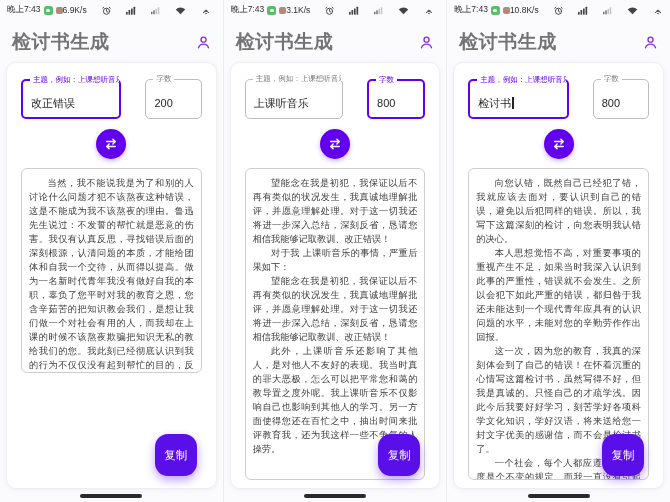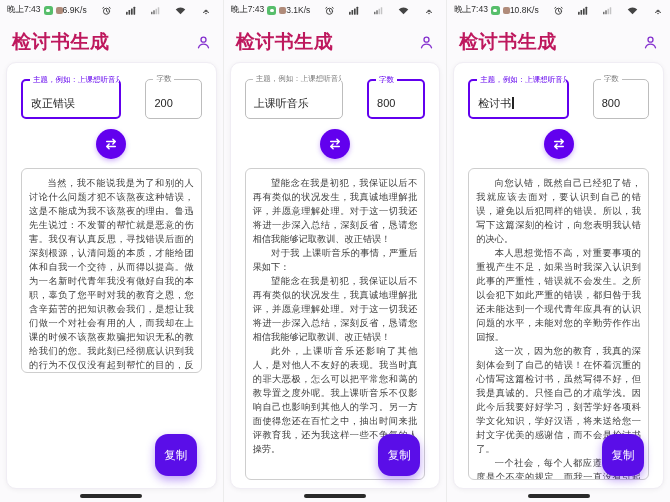--- a/index.html
+++ b/index.html
@@ -14,21 +14,21 @@
     height:17px; padding:3px 7px 0; font-size:8.5px; color:#333; }
   .sb-left, .sb-right { display:flex; align-items:center; gap:3px; }
   .sb-right { gap:15px; }
   .sb-time, .sb-speed { white-space:nowrap; color:#2e2e2e; }
   .ic-wechat { width:9px; height:9px; border-radius:2.5px; background:#57be6b; position:relative; display:inline-block; }
   .ic-wechat::after { content:""; position:absolute; left:2.5px; top:3px; width:4px; height:3px; border-radius:2px; background:#fff; }
   .ic-appdot { width:7px; height:7px; border-radius:2px; background:#b08b7a; display:inline-block; }
 
   
   .appbar { display:flex; justify-content:space-between; align-items:center; padding:12px 12px 6px; }
-  .title { font-size:19px; font-weight:700; color:#be185d; letter-spacing:.5px;text-align:right; }
+  .title { font-size:19px; font-weight:700; color:#737373; letter-spacing:.5px;text-align:right; }
 
   
   .card { position:absolute; left:6px; right:6px; top:62px; bottom:13px; background:#fff;
     border:1px solid #f0edf4; border-radius:10px; box-shadow:0 1px 5px rgba(0,0,0,.05);
     padding:12px 8px 8px; display:flex; flex-direction:column; }
   .fields { display:flex; gap:24px; margin:4px 6px 0; }
   .field { position:relative; height:40px; border:1px solid #bdbdbd; border-radius:5px;
     background:#fff; display:flex; align-items:center; padding:8px 8px 0; cursor:text; }
   .field.topic { flex:2.1; }
   .field.count { flex:1; }

